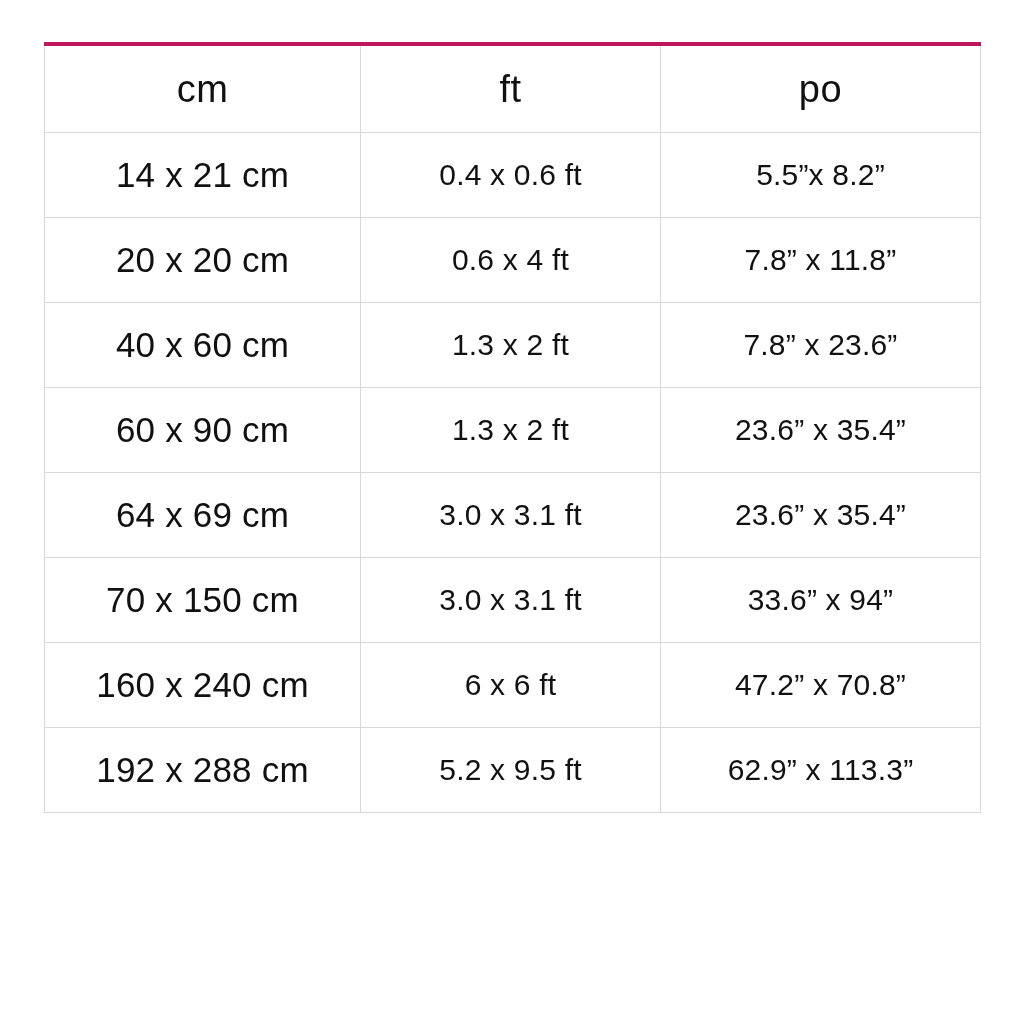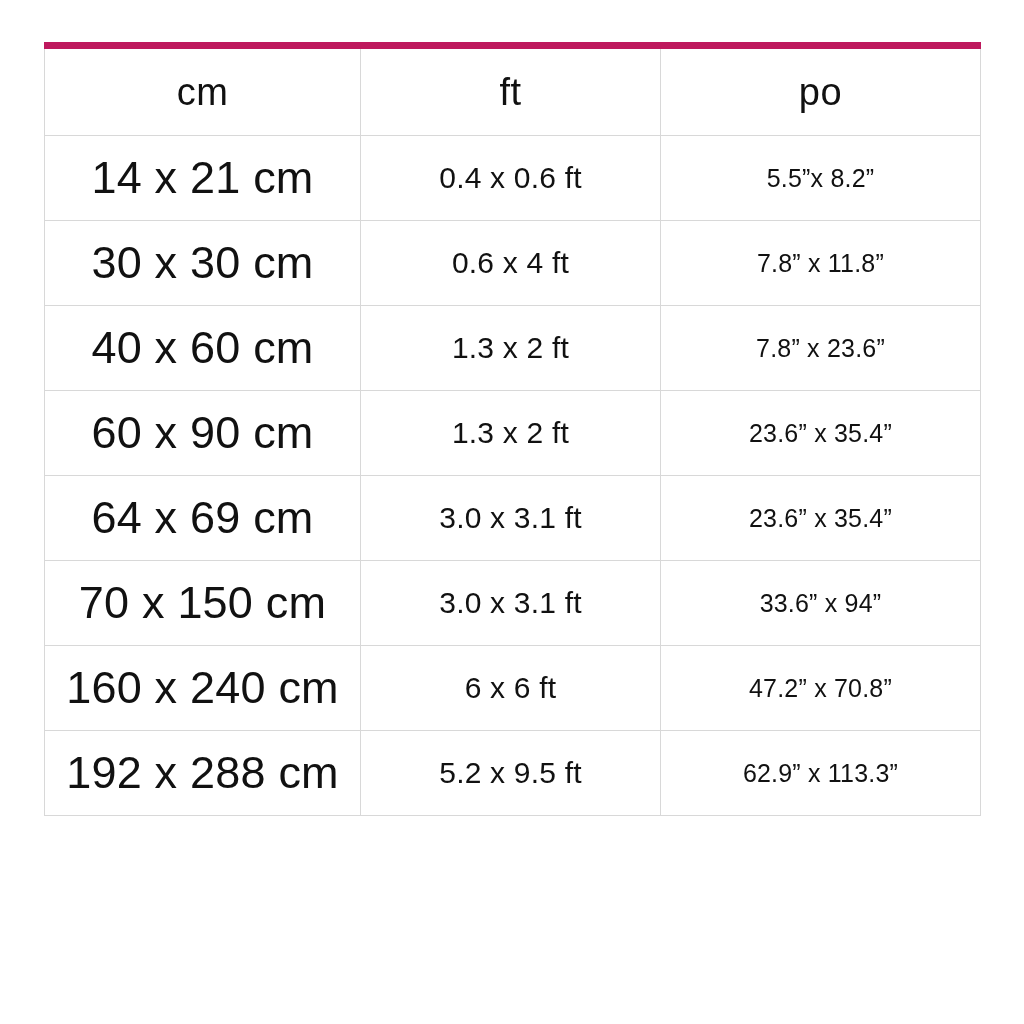--- a/index.html
+++ b/index.html
@@ -36,41 +36,41 @@
     border-top: none;
     border-left: none;
     text-align: center;
     vertical-align: middle;
     font-weight: normal;
     color: #111111;
     padding: 0;
   }
   
   table.size-table tr:first-child th {
-    border-top: 7px solid #be185d;
+    border-top: 4px solid #be185d;
   }
   table.size-table th:first-child,
   table.size-table td:first-child {
     border-left: 1px solid #d8d8d8;
   }
 
   thead th {
     height: 86px;
     font-size: 38px;
     letter-spacing: 0.5px;
   }
   tbody td {
     height: 84px;
     font-size: 35px;
     letter-spacing: 0.2px;
     white-space: nowrap;
   }
-  tbody td.col-cm { font-size: 45px; }
+  tbody td.col-cm { font-size: 35px; }
   tbody td.col-ft { font-size: 30px; }
-  tbody td.col-po { font-size: 25px; }
+  tbody td.col-po { font-size: 30px; }
 </style>
 </head>
 <body>
 
 <div class="sheet">
   <table class="size-table">
     <colgroup>
       <col class="c1">
       <col class="c2">
       <col class="c3">
@@ -82,21 +82,21 @@
         <th>po</th>
       </tr>
     </thead>
     <tbody>
       <tr>
         <td class="col-cm">14 x 21 cm</td>
         <td class="col-ft">0.4 x 0.6 ft</td>
         <td class="col-po">5.5”x 8.2”</td>
       </tr>
       <tr>
-        <td class="col-cm">30 x 30 cm</td>
+        <td class="col-cm">20 x 20 cm</td>
         <td class="col-ft">0.6 x 4 ft</td>
         <td class="col-po">7.8” x 11.8”</td>
       </tr>
       <tr>
         <td class="col-cm">40 x 60 cm</td>
         <td class="col-ft">1.3 x 2 ft</td>
         <td class="col-po">7.8” x 23.6”</td>
       </tr>
       <tr>
         <td class="col-cm">60 x 90 cm</td>

